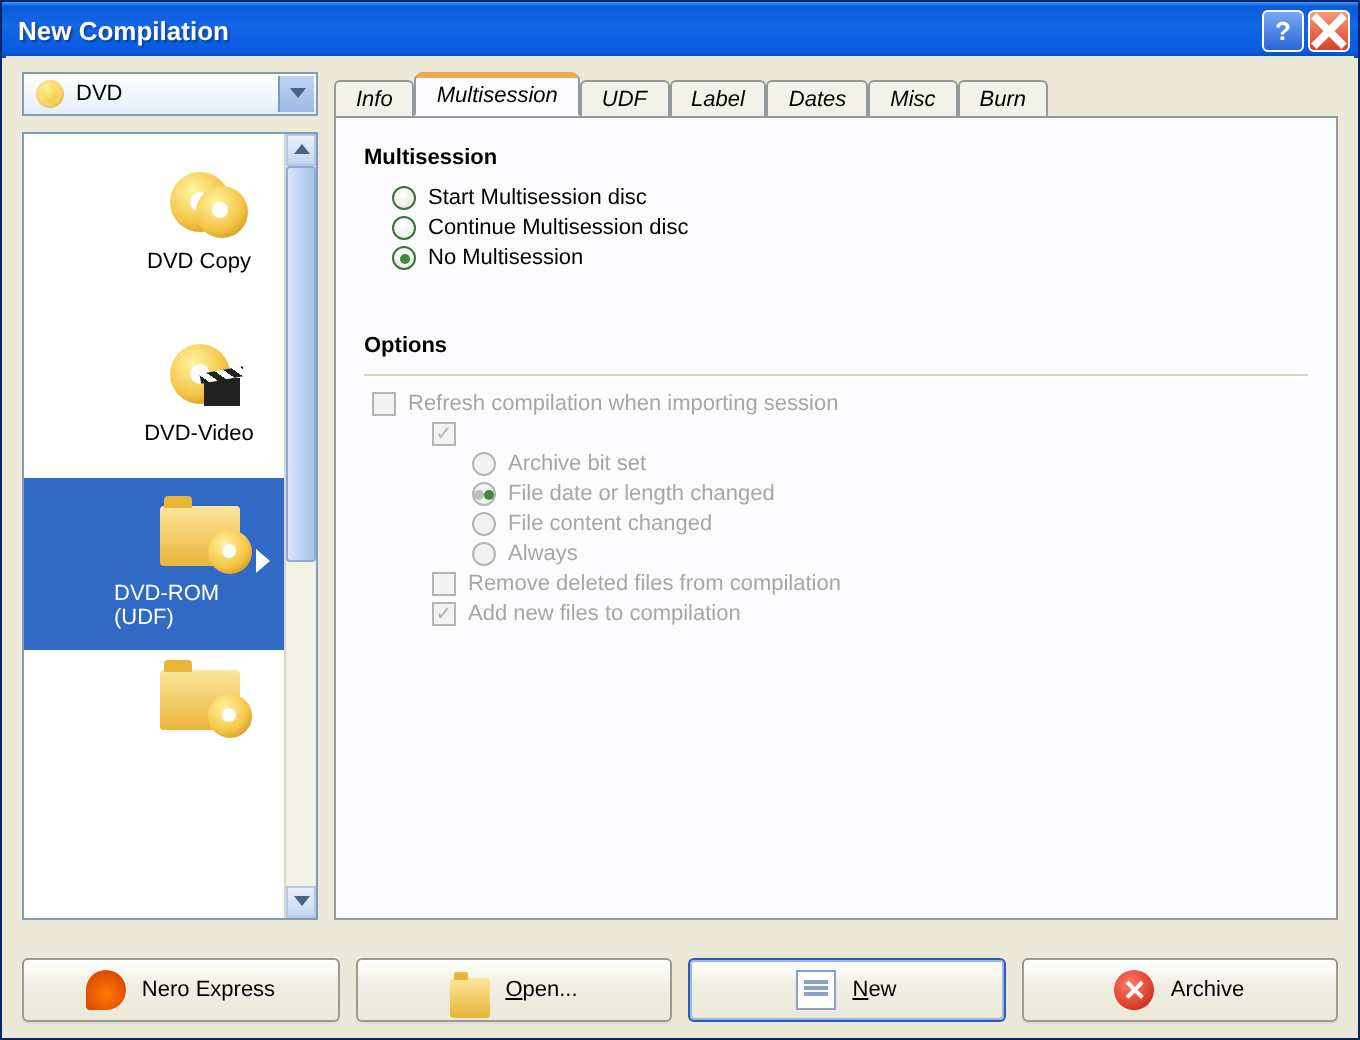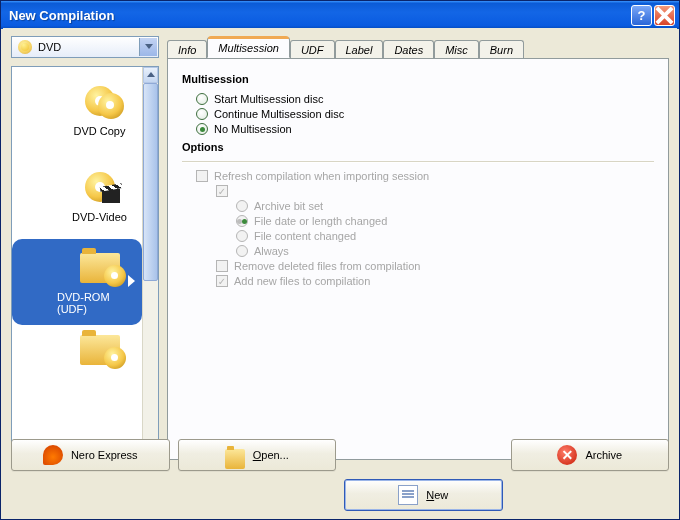--- a/index.html
+++ b/index.html
@@ -111,21 +111,20 @@
     height: 82px;
     display: flex; flex-direction: column;
     align-items: center; justify-content: center;
     gap: 6px;
     position: relative;
     padding-left: 45px;
   }
   .sb-item.selected {
     background: #316ac5;
     color: #fff;
-    border-radius: 10px;
   }
   .sb-item .tri {
     position: absolute; right: 6px; top: 50%; transform: translateY(-50%);
   }
   .sb-item .ico { width: 40px; height: 36px; position: relative; }
   .disc {
     position:absolute; width:30px; height:30px; border-radius:50%;
     background: radial-gradient(circle at 38% 32%, #fff3a0 0%, #f5c748 55%, #b7820c 100%);
     top:3px; left:5px;
   }
@@ -225,21 +224,21 @@
     flex:1;
     height:32px;
     border:1px solid #9c9a8c;
     background:linear-gradient(to bottom,#fff,#f0eee2 45%,#ece9d8);
     border-radius:3px;
     display:flex; align-items:center; justify-content:center;
     gap:8px;
     box-shadow:0 1px 0 rgba(0,0,0,0.05);
     padding:0 10px;
   }
-  .btn.focus{border:1px solid #2f5ab7; box-shadow:0 0 0 1px #9ab5e8 inset;margin-top:40px;}
+  .btn.focus{border:1px solid #2f5ab7; box-shadow:0 0 0 1px #9ab5e8 inset;}
   .btn .bico{width:20px;height:20px;display:flex;align-items:center;justify-content:center;}
   .bico.fire{background:radial-gradient(circle at 50% 60%,#ff7a00,#d03a00);border-radius:50% 50% 50% 10%;}
   .bico.folder{background:linear-gradient(to bottom,#fce79a,#e9b43a);border-radius:2px;position:relative;}
   .bico.folder::before{content:"";position:absolute;top:-3px;left:2px;width:7px;height:4px;background:#e9b43a;border-radius:1px 1px 0 0;}
   .bico.doc{background:#fff;border:1px solid #8aa1c9;position:relative;}
   .bico.doc::after{content:"";position:absolute;left:3px;right:3px;top:4px;height:2px;background:#8aa1c9;box-shadow:0 3px 0 #8aa1c9,0 6px 0 #8aa1c9;}
   .bico.x{background:radial-gradient(circle at 40% 35%,#ff7d6a,#c71b05);border-radius:50%;color:#fff;font-weight:bold;font-size:14px;}
   svg.chev{width:8px;height:6px;}
 </style>
 </head>
@@ -341,24 +340,24 @@
         </div>
         <div class="radio-row">
           <span class="radio"></span>
           <span>Continue Multisession disc</span>
         </div>
         <div class="radio-row">
           <span class="radio sel"></span>
           <span>No Multisession</span>
         </div>
 
-        <div class="group-title" style="margin-top:6px">Options</div>
+        <div class="group-title" style="margin-top:32px">Options</div>
         <div class="hr"></div>
 
-        <div class="chk-row" style="margin-left:14px">
+        <div class="chk-row" style="margin-left:4px">
           <span class="chk dis"></span>
           <span class="dis-text">Refresh compilation when importing session</span>
         </div>
         <div class="chk-row indent1">
           <span class="chk dis">✓</span>
         </div>
         <div class="radio-row indent2">
           <span class="radio dis"></span>
           <span class="dis-text">Archive bit set</span>
         </div>

